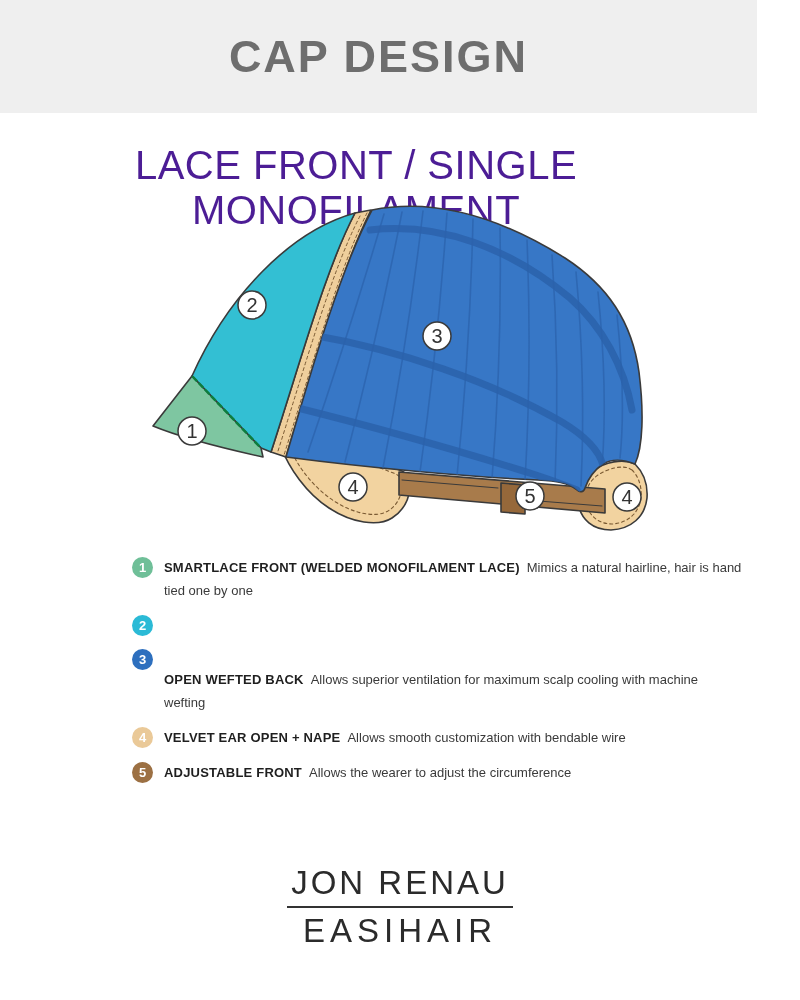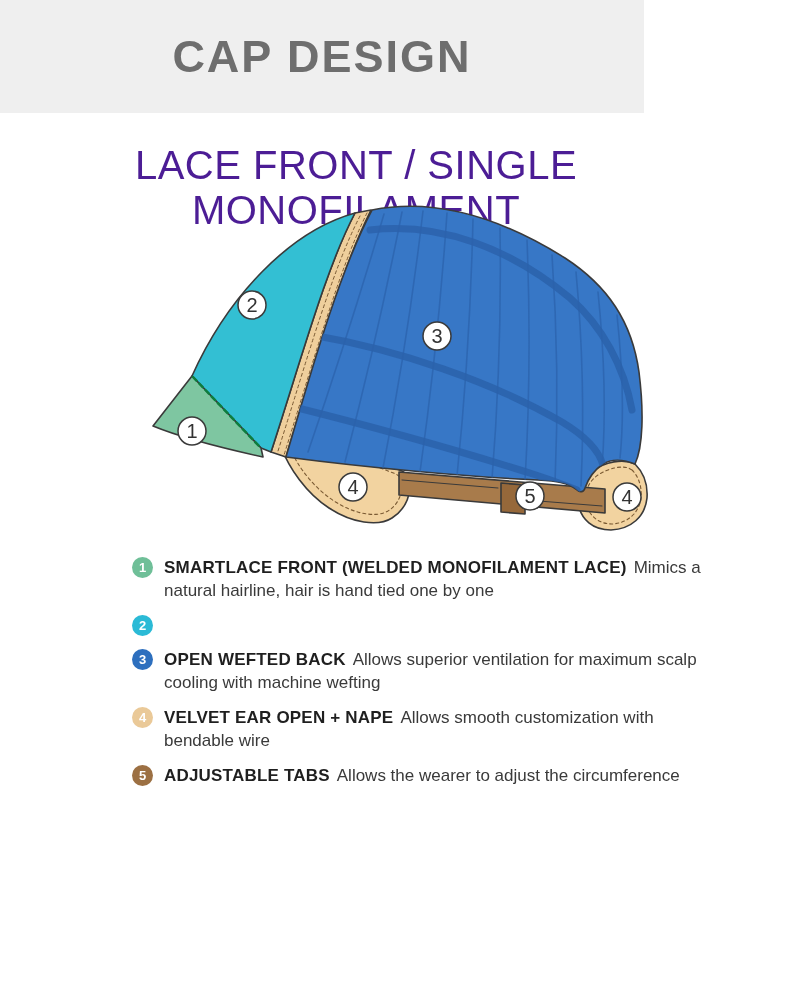--- a/index.html
+++ b/index.html
@@ -1,38 +1,38 @@
 <!DOCTYPE html>
 <html><head>
 <meta charset="utf-8">
 <style>
   html,body{margin:0;padding:0;background:#fff;}
   .page{position:relative;width:800px;height:1000px;background:#ffffff;overflow:hidden;
         font-family:"Liberation Sans",sans-serif;}
   
-  .header-band{position:absolute;left:0;top:0;width:644px;height:113px;background:#EFEFEF;
+  .header-band{position:absolute;left:0;top:0;width:757px;height:113px;background:#EFEFEF;
                display:flex;align-items:center;justify-content:center;}
   .page-title{font-size:45px;font-weight:bold;letter-spacing:2px;color:#6E6E6E;}
   
   .subtitle{position:absolute;left:0;top:143px;width:712px;text-align:center;
             font-size:40px;font-weight:400;color:#4c1d95;letter-spacing:0.5px;}
   
   .diagram{position:absolute;left:140px;top:200px;width:540px;height:350px;}
   .callout-num{font-size:20px;fill:#333;}
   
   .legend{position:absolute;left:132px;top:556px;width:640px;}
   .legend-item{display:flex;align-items:flex-start;margin-bottom:12px;}
   .bullet{flex:0 0 auto;width:21px;height:21px;border-radius:50%;color:#fff;
           font-size:13px;font-weight:bold;display:flex;align-items:center;justify-content:center;
           margin-right:11px;margin-top:1px;}
-  .lt{font-size:17px;line-height:23px;color:#3A3A3A;margin:0;}
+  .lt{font-size:13px;line-height:23px;color:#3A3A3A;margin:0;}
   .lt b{color:#1F1F1F;margin-right:7px;letter-spacing:0.2px;}
   .legend-item:nth-child(1) .lt{max-width:585px;}
   .legend-item:nth-child(2) .lt{max-width:525px;}
-  .legend-item:nth-child(3) .lt{max-width:545px;}
+  .legend-item:nth-child(3) .lt{max-width:545px;margin-top:20px;}
   .legend-item:nth-child(4) .lt{max-width:495px;}
   .legend-item:nth-child(5) .lt{max-width:625px;}
   
   .footer{position:absolute;left:0;top:864px;width:800px;text-align:center;color:#2B2B2B;}
   .brand-name{font-size:33px;letter-spacing:3px;}
   .brand-divider{width:226px;border:0;border-top:2.5px solid #333;margin:4px auto 4px auto;}
   .brand-line2{font-size:33px;letter-spacing:5px;}
 </style>
 </head>
 <body>
@@ -137,18 +137,23 @@
     <div class="legend-item">
       <span class="bullet" style="background-color: rgb(45, 111, 190);">3</span>
       <p class="lt"><b>OPEN WEFTED BACK</b><span>Allows superior ventilation for maximum scalp cooling  with machine wefting</span></p>
     </div>
     <div class="legend-item">
       <span class="bullet" style="background-color: rgb(234, 201, 152);">4</span>
       <p class="lt"><b>VELVET EAR OPEN + NAPE</b><span>Allows smooth customization with bendable wire</span></p>
     </div>
     <div class="legend-item">
       <span class="bullet" style="background-color: rgb(156, 112, 67);">5</span>
-      <p class="lt"><b>ADJUSTABLE TABS</b><span>Allows the wearer to adjust the circumference</span></p>
+      <p class="lt"><b>ADJUSTABLE FRONT</b><span>Allows the wearer to adjust the circumference</span></p>
     </div>
   </div>
 
+  <div class="footer">
+    <div class="brand-name">JON RENAU</div>
+    <hr class="brand-divider">
+    <div class="brand-line2">EASIHAIR</div>
+  </div>
 
 </div>
 
 </body></html>

